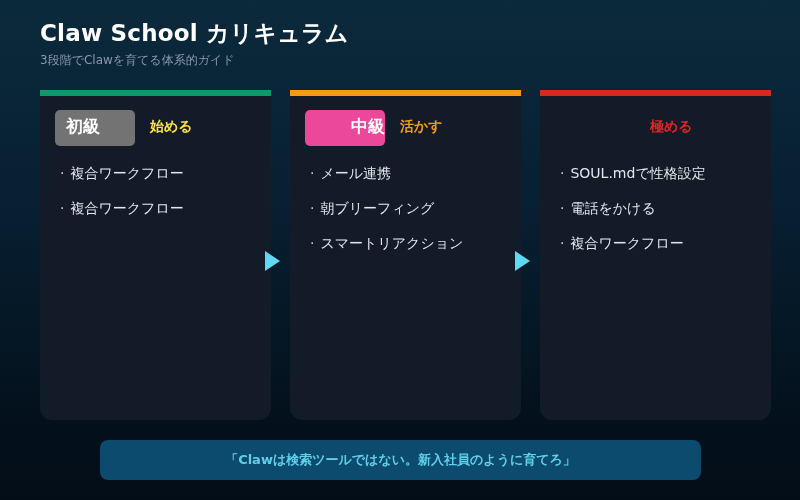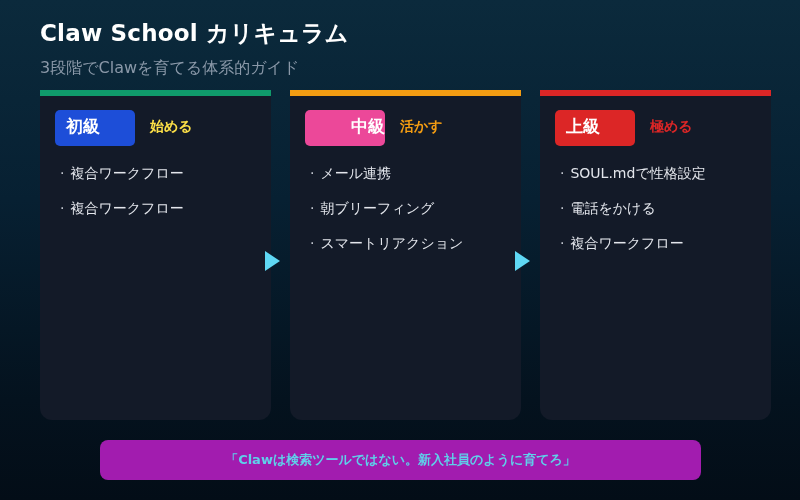--- a/index.html
+++ b/index.html
@@ -8,22 +8,22 @@
     font-family: "DejaVu Sans", "Liberation Sans", sans-serif;
     background: linear-gradient(180deg, #0b2a3c 0%, #072032 40%, #04121e 80%, #030d17 100%);
     position: relative;
     color: #e6e9ee;
   }
   .title {
     position: absolute; left: 40px; top: 18px;
     font-size: 23px; font-weight: bold; color: #ffffff; letter-spacing: 0.2px;
   }
   .subtitle {
-    position: absolute; left: 40px; top: 58px;
-    font-size: 16px; color: #8a98a8;
+    position: absolute; left: 40px; top: 52px;
+    font-size: 12px; color: #8a98a8;
   }
   .card {
     position: absolute; top: 90px; width: 231px; height: 330px;
     background: #131a28;
     border-radius: 0 0 12px 12px;
   }
   .card .bar { position: absolute; left: 0; top: 0; width: 100%; height: 6px; }
   .card .badge {
     position: absolute; left: 15px; top: 20px; width: 80px; height: 36px;
     border-radius: 5px;
@@ -39,34 +39,34 @@
     font-size: 14px; color: #e3e6ec; height: 35px; line-height: 16px;
   }
   .card li .dot { color: #c9ced6; margin-right: 6px; }
   .arrow {
     position: absolute; top: 251px; width: 0; height: 0;
     border-top: 10px solid transparent; border-bottom: 10px solid transparent;
     border-left: 15px solid #5fd8f4;
   }
   .quote {
     position: absolute; left: 100px; top: 440px; width: 601px; height: 40px;
-    background: #a21caf; border-radius: 8px;
+    background: #0c4a6e; border-radius: 8px;
     text-align: center; line-height: 40px;
     font-size: 13px; font-weight: bold; color: #5fd0ea;
   }
 </style>
 </head>
 <body>
 
 <div class="title">Claw School カリキュラム</div>
 <div class="subtitle">3段階でClawを育てる体系的ガイド</div>
 
 <div class="card" style="left:40px;">
   <div class="bar" style="background:#109a6b;"></div>
-  <div class="badge" style="background:#1d4ed8;">初級</div>
+  <div class="badge" style="background:#737373;">初級</div>
   <div class="tagline" style="color:#fde047;">始める</div>
   <ul>
     <li><span class="dot">·</span><span>複合ワークフロー</span></li>
     <li><span class="dot">·</span><span>複合ワークフロー</span></li>
   </ul>
 </div>
 
 <div class="arrow" style="left:265px;"></div>
 
 <div class="card" style="left:290px;">
@@ -77,21 +77,20 @@
     <li><span class="dot">·</span><span>メール連携</span></li>
     <li><span class="dot">·</span><span>朝ブリーフィング</span></li>
     <li><span class="dot">·</span><span>スマートリアクション</span></li>
   </ul>
 </div>
 
 <div class="arrow" style="left:515px;"></div>
 
 <div class="card" style="left:540px;">
   <div class="bar" style="background:#dc2626;"></div>
-  <div class="badge" style="background:#dc2626;">上級</div>
   <div class="tagline" style="color:#dc2626;">極める</div>
   <ul>
     <li><span class="dot">·</span><span>SOUL.mdで性格設定</span></li>
     <li><span class="dot">·</span><span>電話をかける</span></li>
     <li><span class="dot">·</span><span>複合ワークフロー</span></li>
   </ul>
 </div>
 
 <div class="quote">「Clawは検索ツールではない。新入社員のように育てろ」</div>
 

